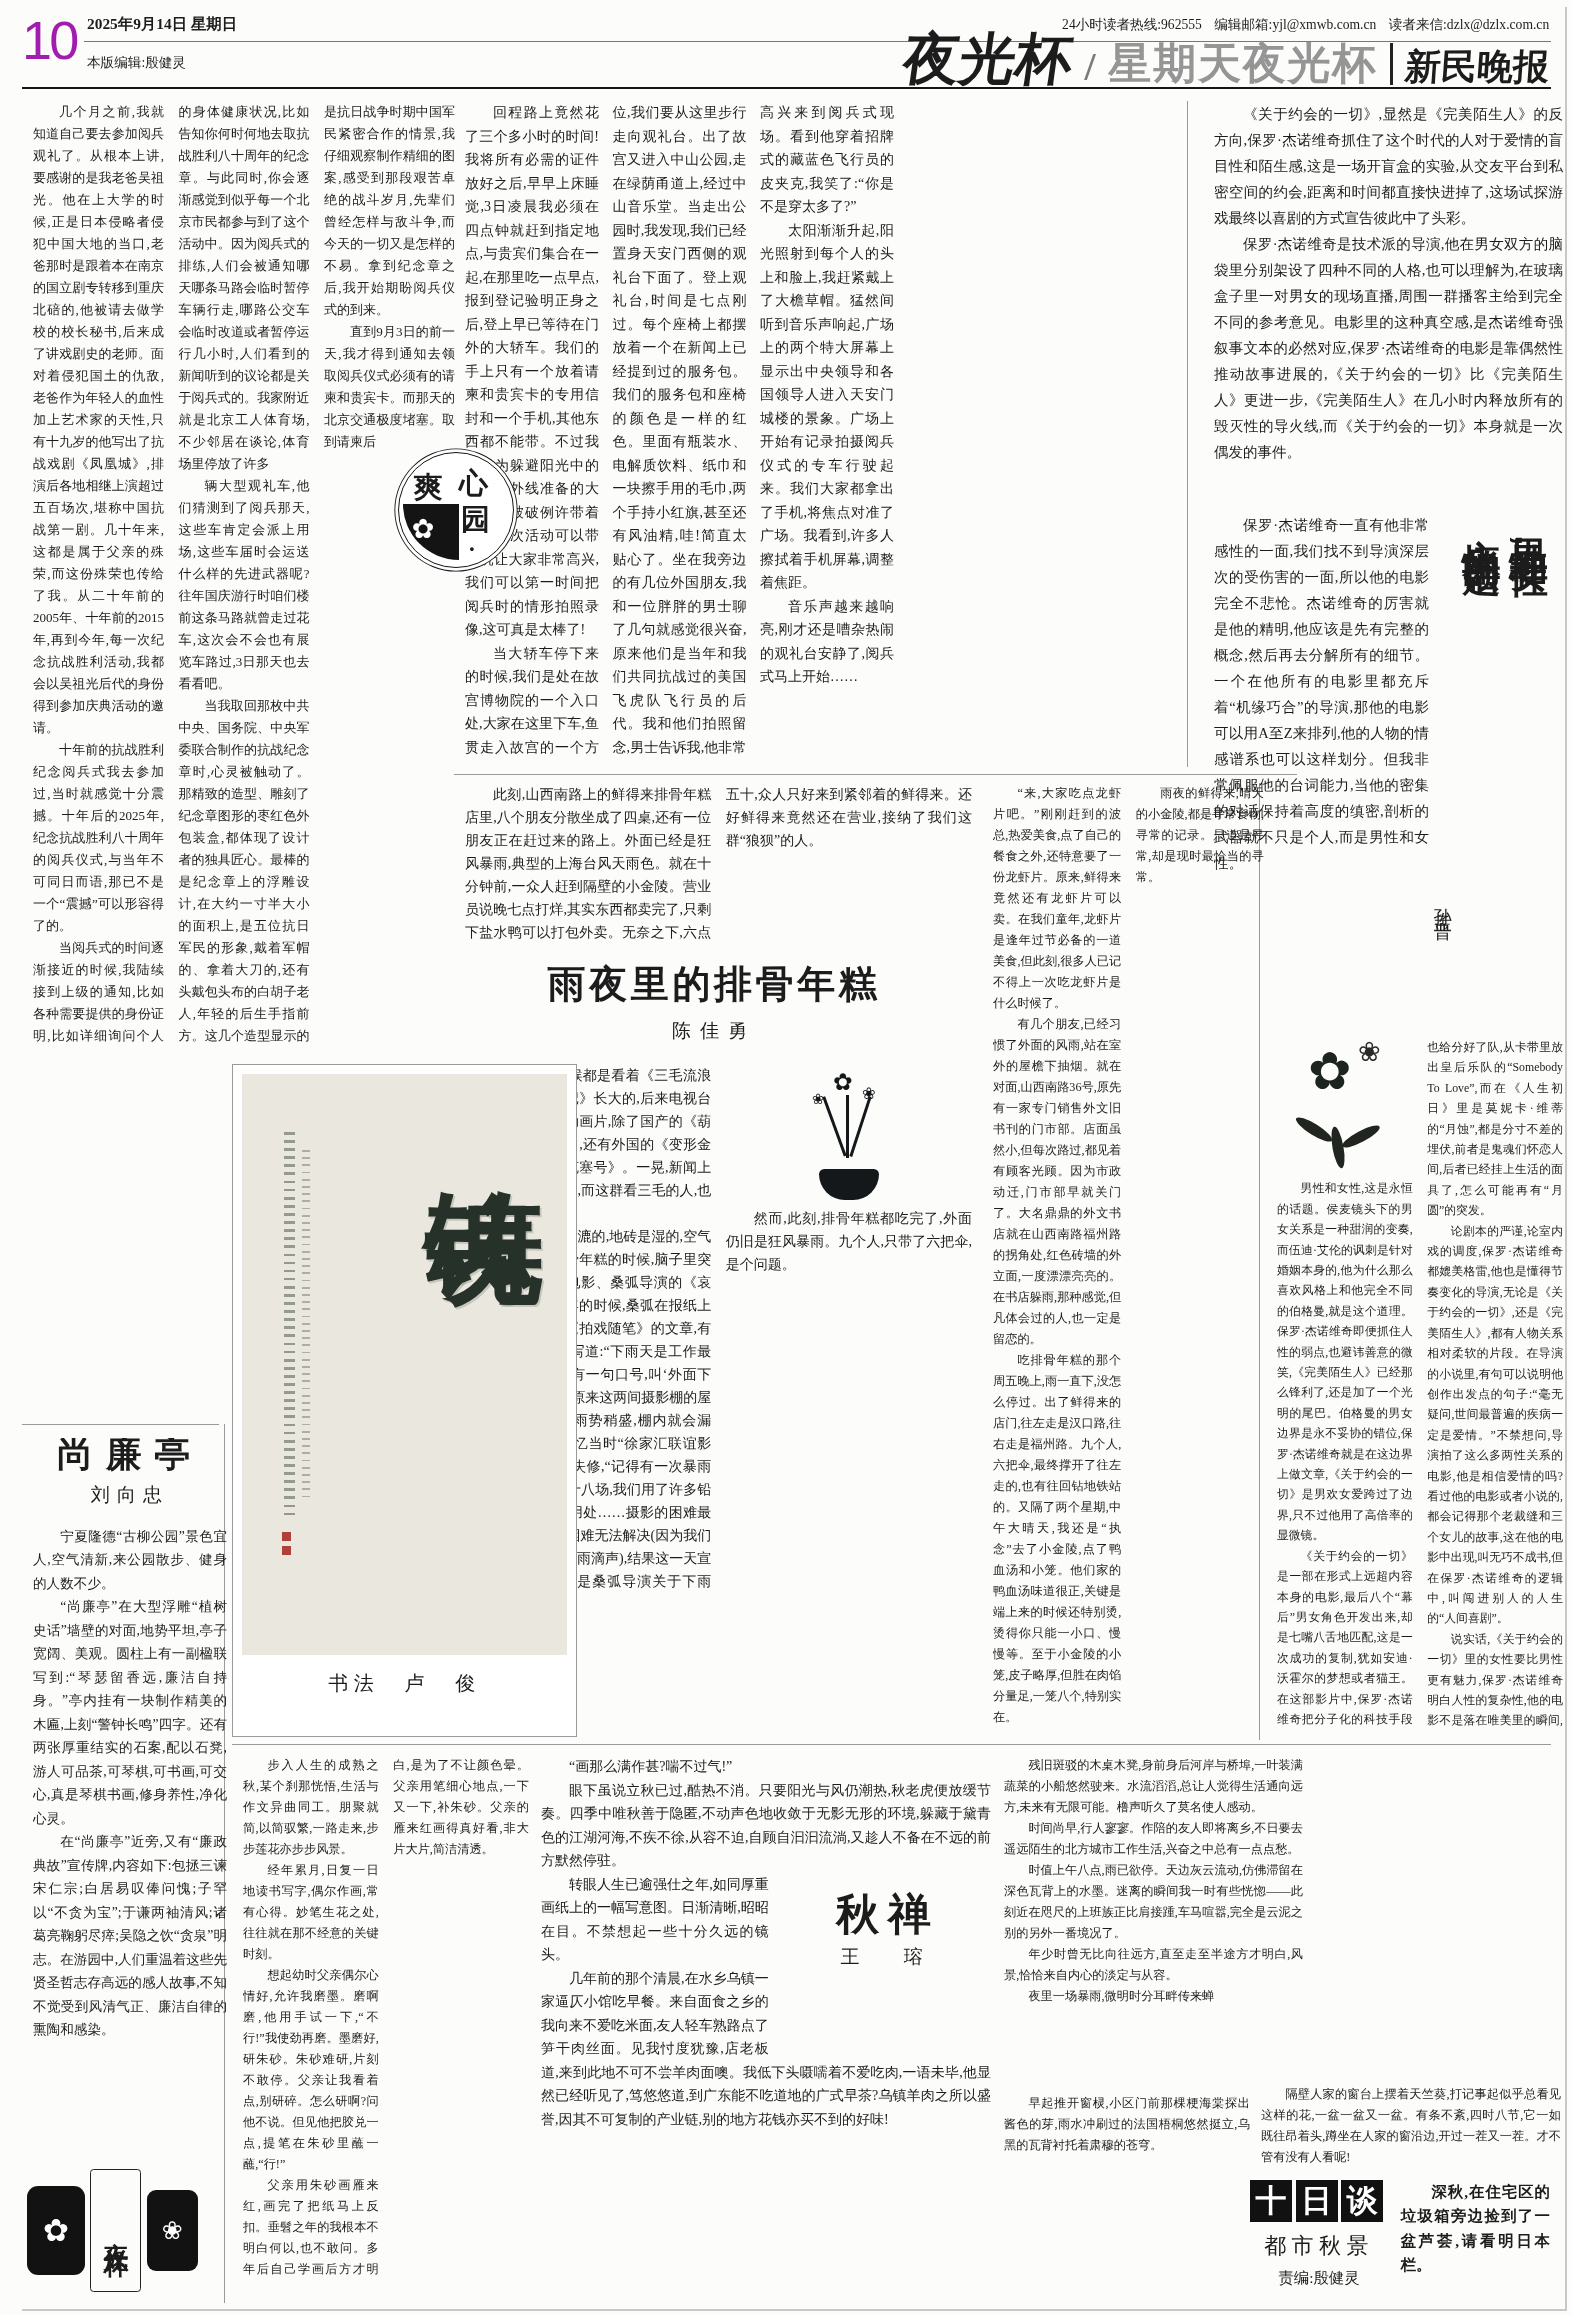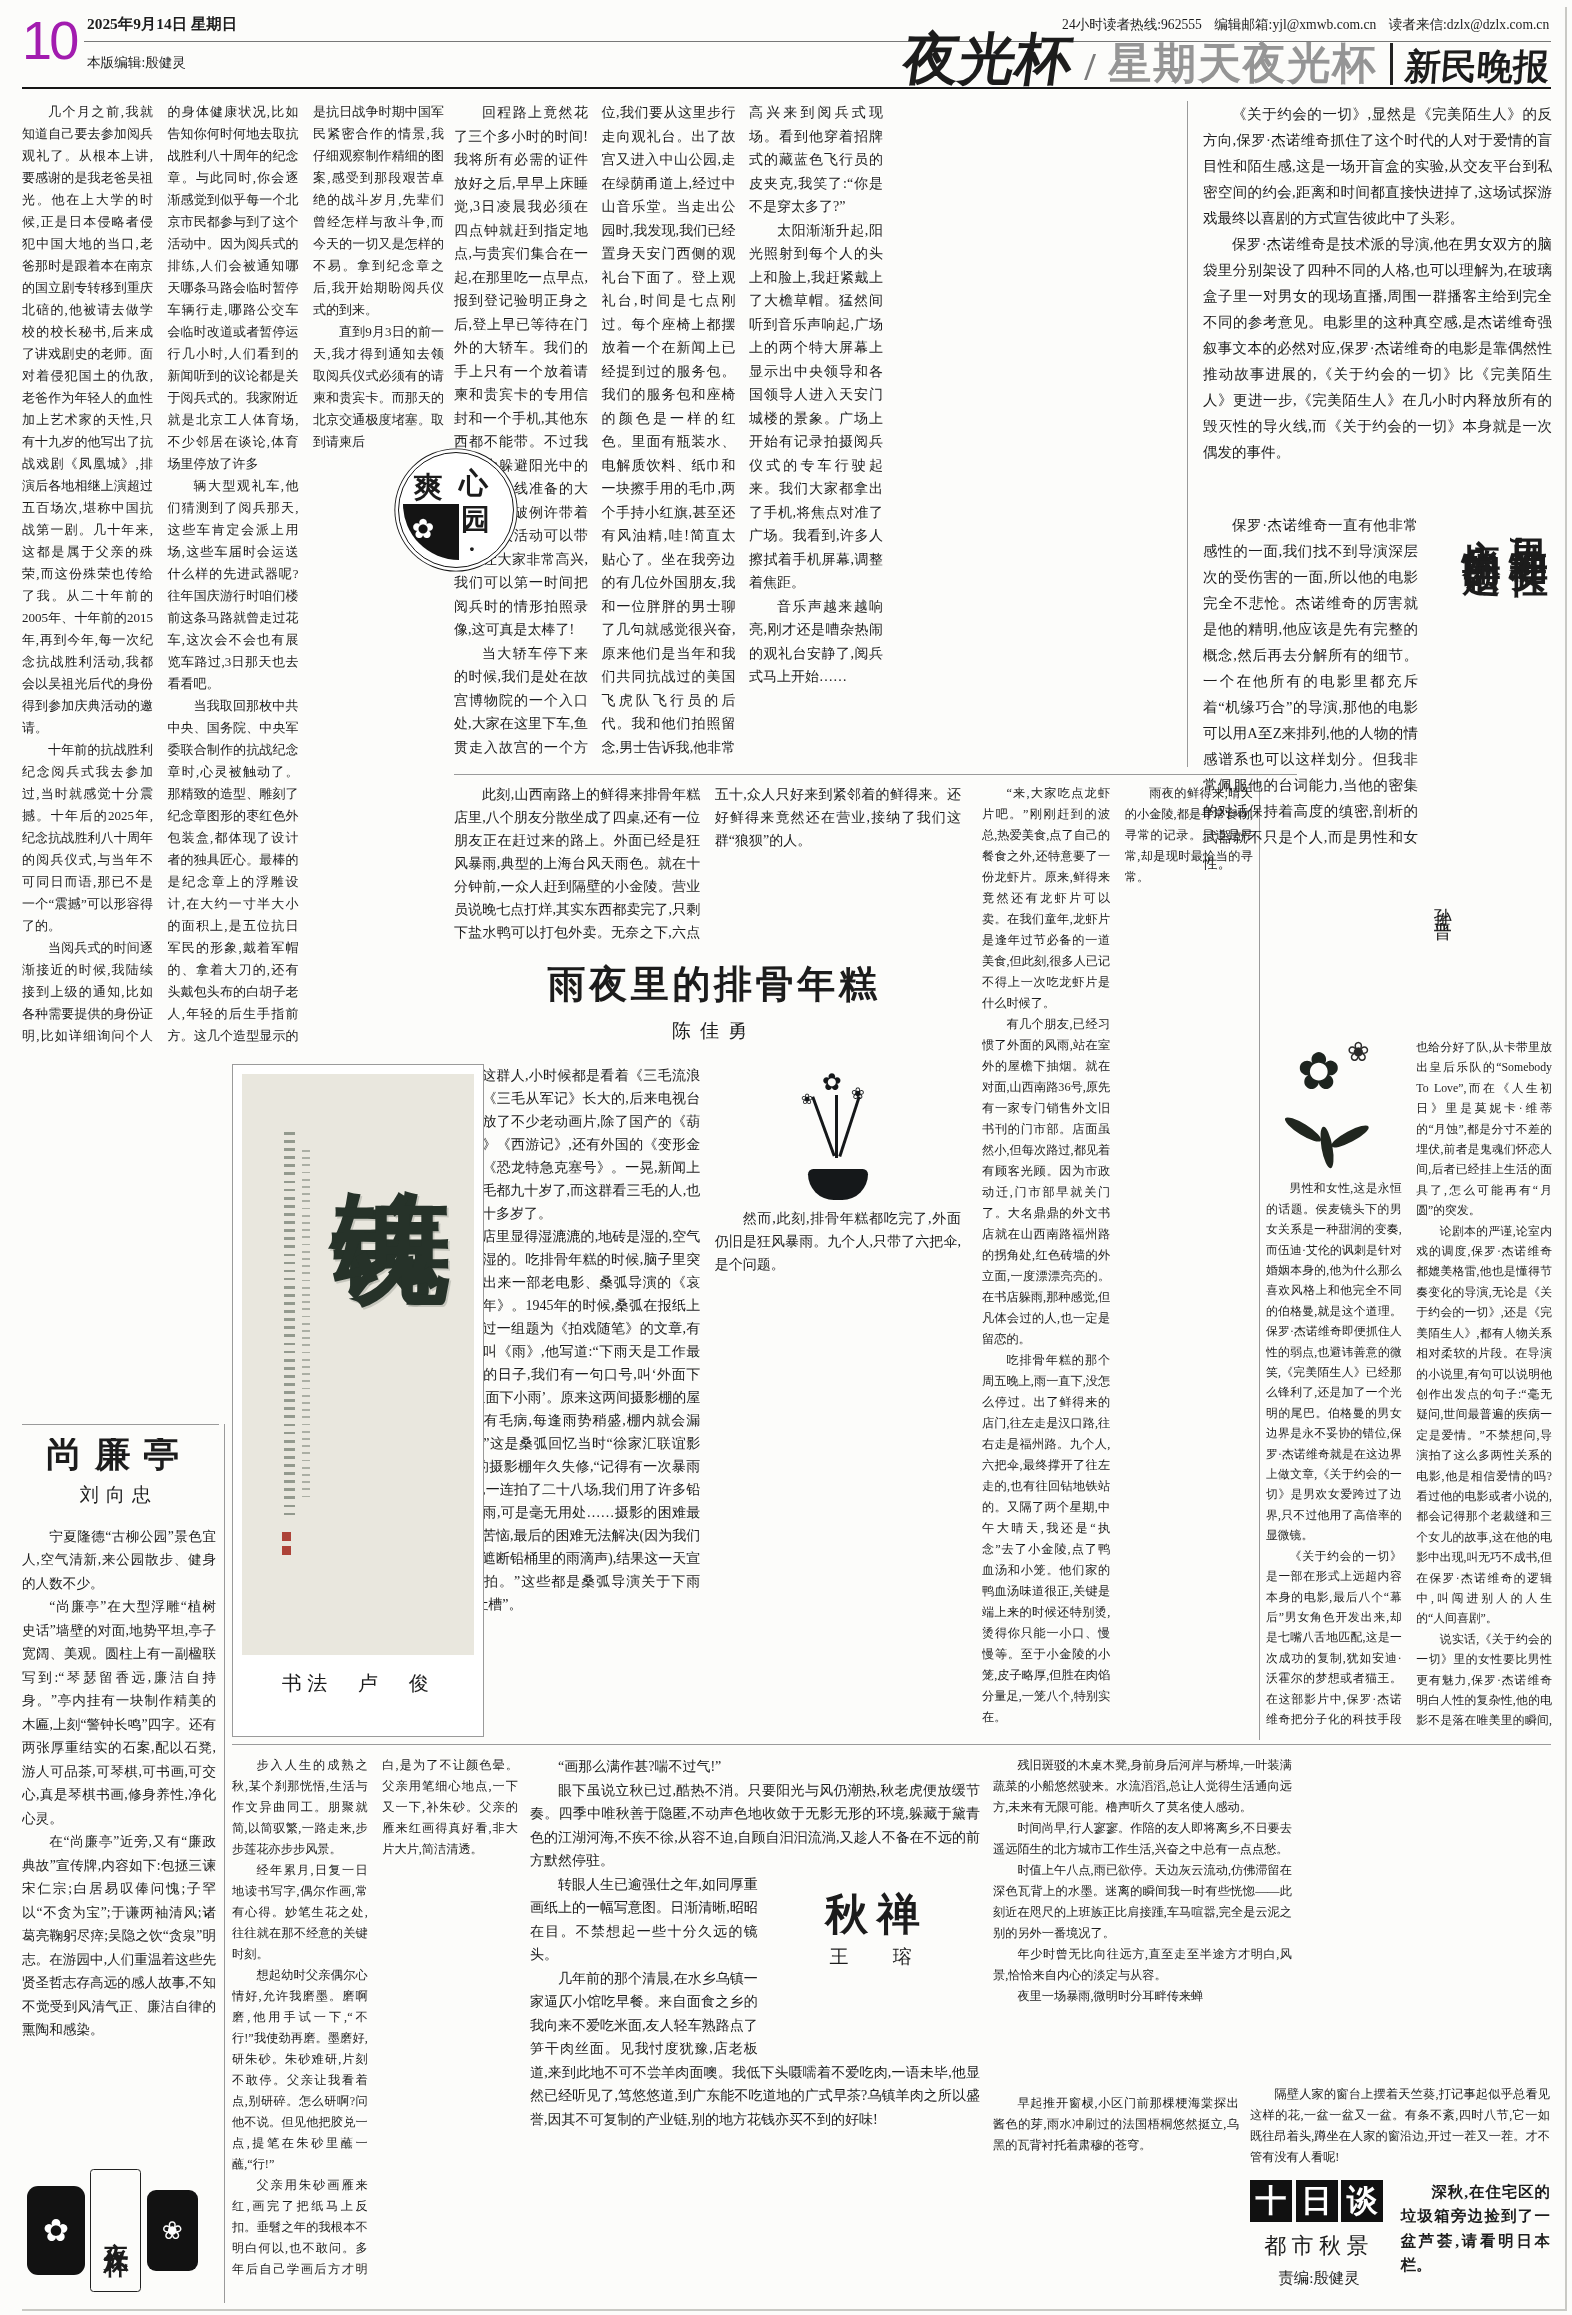--- a/index.html
+++ b/index.html
@@ -2,21 +2,21 @@
 <html style="font-size:14.5px"><head>
 <meta charset="utf-8">
 <title>夜光杯 · 星期天夜光杯</title>
 <style>
   html,body{margin:0;padding:0;background:#e8e8e6;}
   #paper{position:relative;width:1572px;height:2316px;background:#fcfcfa;color:#1c1c1c;
          font-family:"Liberation Serif","DejaVu Serif",serif;overflow:hidden;}
   .abs{position:absolute;}
   .just{text-align:justify;text-justify:inter-ideograph;}
   p{margin:0;text-indent:2em;}
-  .colblk{overflow:hidden;}
+  .colblk{overflow:hidden;margin-left:11px;}
   .cols2{column-count:2;column-gap:14.5px;column-fill:auto;height:100%;}
   .cols3{column-count:3;column-gap:14.5px;column-fill:auto;height:100%;}
   .cols5{column-count:5;column-gap:13.6px;column-fill:auto;height:100%;}
 
   
   #header{left:22px;top:7.2px;width:1529px;height:80px;border-bottom:2.7px solid #161616;}
   .hdr-num{position:absolute;left:0;top:1.8px;font-size:54px;font-weight:300;letter-spacing:-2.7px;
            font-family:"Liberation Sans","DejaVu Sans",sans-serif;color:#a21caf;}
   .hdr-date{position:absolute;left:65px;top:7.2px;font-size:15.4px;font-weight:600;}
   .hdr-thin{position:absolute;left:62px;right:0;top:34px;border-top:0.9px solid #777;}
@@ -84,21 +84,21 @@
   .st-ch{position:absolute;font-weight:900;font-size:29px;font-family:"Liberation Sans","DejaVu Sans",sans-serif;}
   .st-1{left:14.5px;top:14.5px;}
   .st-2{left:60px;top:11px;}
   .st-3{left:62px;top:47px;}
   .st-dot{position:absolute;left:69px;top:83px;font-size:23.5px;font-weight:900;}
   .st-quarter{position:absolute;left:3.6px;top:51px;width:56px;height:56px;background:#141414;
               border-radius:0 0 0 56px;}
   .st-flower{position:absolute;left:12.7px;top:60px;font-size:27px;color:#fff;}
 
   
-  #callig{left:232px;top:1064px;width:252px;height:673px;border:0.9px solid #9a9a9a;background:#fff;
+  #callig{left:232px;top:1064px;width:345px;height:673px;border:0.9px solid #9a9a9a;background:#fff;
           padding:9px;box-sizing:border-box;}
   .cl-art{position:relative;height:581px;background:#e9e7de;}
   .cl-zhu{position:absolute;right:20px;top:22px;writing-mode:vertical-rl;font-size:119px;
           font-weight:800;line-height:1.06;color:#263229;text-shadow:1.8px 1.8px 0 rgba(38,50,41,.18);}
   .cl-script{position:absolute;left:42px;top:58px;width:11px;height:389px;opacity:.55;
              background:repeating-linear-gradient(180deg,#4d5a4c 0 2.7px,transparent 2.7px 8.1px);}
   .cl-script2{position:absolute;left:60px;top:76px;width:8.1px;height:353px;opacity:.4;
              background:repeating-linear-gradient(180deg,#4d5a4c 0 1.8px,transparent 1.8px 7.2px);}
   .cl-seal{position:absolute;width:9px;height:9px;background:#ad4338;}
   .cl-s1{left:40px;top:458px;}

